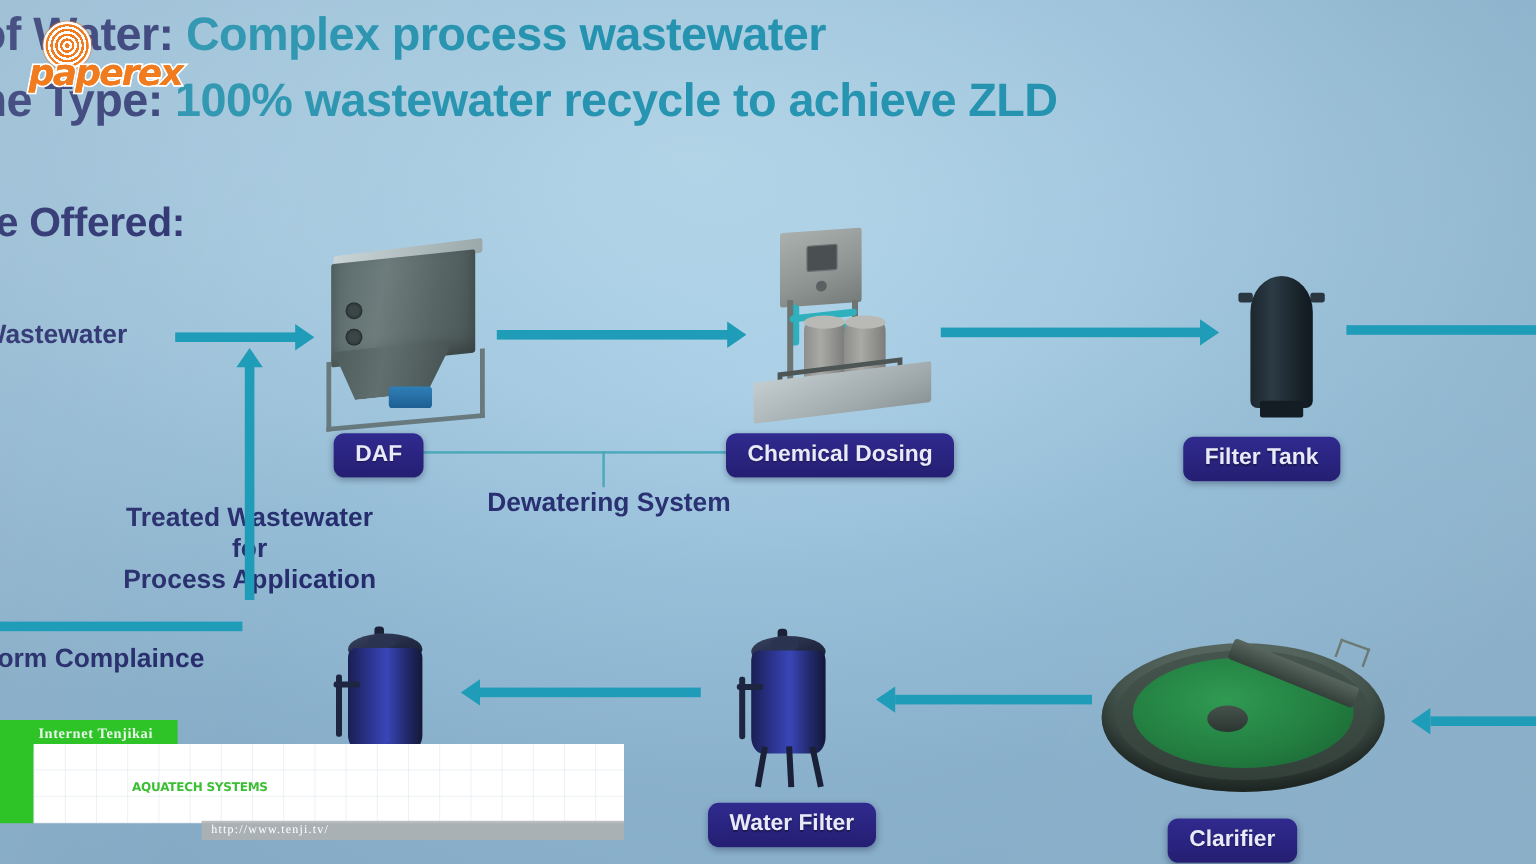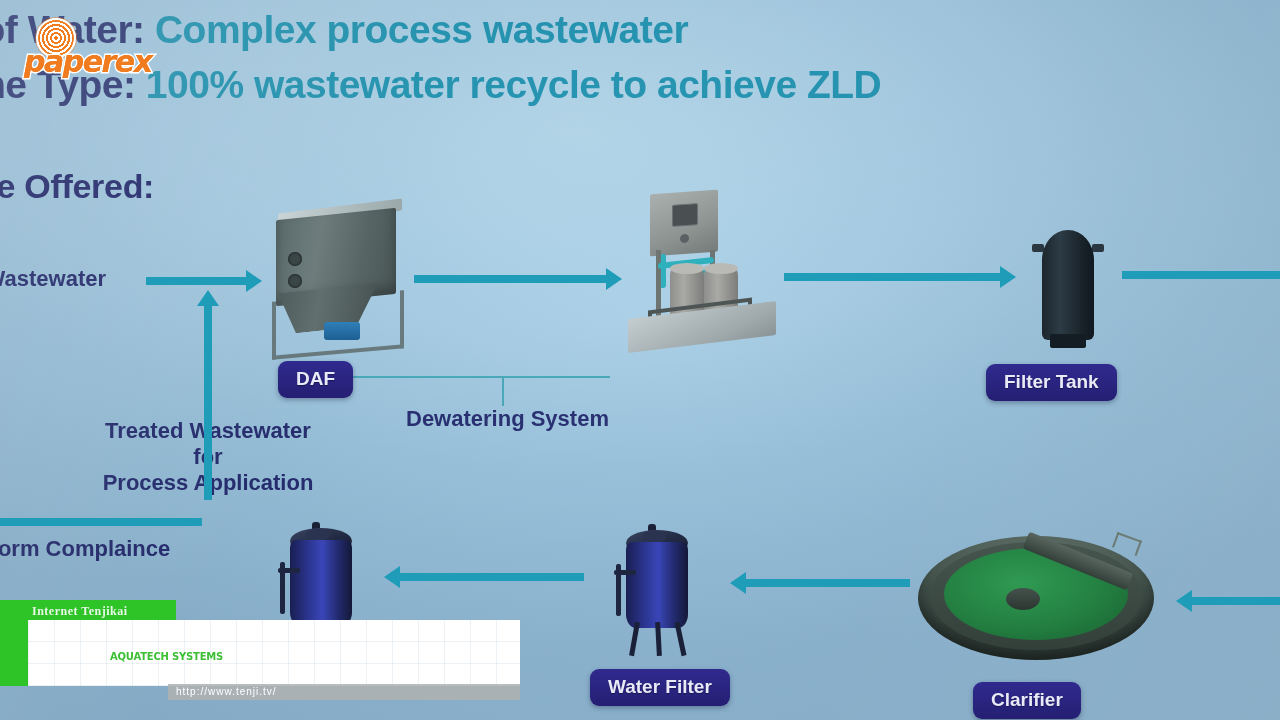--- a/index.html
+++ b/index.html
@@ -309,21 +309,21 @@
   }
   #eq-clarifier .rail {
     position: absolute; left: 196px; top: 8px; width: 26px; height: 16px;
     border-top: 2px solid #6b7a72; border-left: 2px solid #6b7a72; border-right: 2px solid #6b7a72;
     transform: rotate(20deg);
   }
 
   
   #lower-third { position: absolute; left: 0; top: 600px; width: 520px; height: 96px; z-index: 60; }
   #lt-greenbar {
-    position: absolute; left: 0; top: 0; width: 176px; height: 26px;
+    position: absolute; left: 0; top: 0; width: 148px; height: 26px;
     background: #2ec427;
   }
   #lt-greenbar span {
     position: absolute; left: 32px; top: 4px;
     font-family: "Liberation Serif", serif;
     font-size: 12px; font-weight: 600;
     color: #e9f7e8;
     letter-spacing: 0.5px;
   }
   #lt-greenside {
@@ -351,21 +351,21 @@
     font-size: 10px; font-weight: 700;
     color: #3cbf33;
     letter-spacing: -0.2px;
   }
   #lt-urlbar {
     position: absolute; left: 168px; top: 84px; width: 352px; height: 16px;
     background: rgba(175,178,178,0.85);
   }
   #lt-url {
     position: absolute; left: 8px; top: 2px;
-    font-family: Liberation Sans, sans-serif;
+    font-family: Liberation Serif, serif;
     font-size: 10px; color: #ffffff; letter-spacing: 1px;
   }
 
   
   .soft { filter: blur(0.35px); }
 </style>
 </head>
 <body>
 
 <div id="stage">
@@ -508,20 +508,21 @@
   <div class="equip" id="eq-clarifier">
     <div class="outer"></div>
     <div class="rim"></div>
     <div class="water"></div>
     <div class="hub"></div>
     <div class="bridge"></div>
     <div class="rail"></div>
   </div>
 
   <div class="badge" id="badge-daf">DAF</div>
+  <div class="badge" id="badge-chem">Chemical Dosing</div>
   <div class="badge" id="badge-buffer">Filter Tank</div>
   <div class="badge" id="badge-sand">Water Filter</div>
   <div class="badge" id="badge-clarifier">Clarifier</div>
 
   <div id="lower-third">
     <div id="lt-greenside"></div>
     <div id="lt-greenbar">
       <span>Internet Tenjikai</span>
     </div>
     <div id="lt-white"></div>

